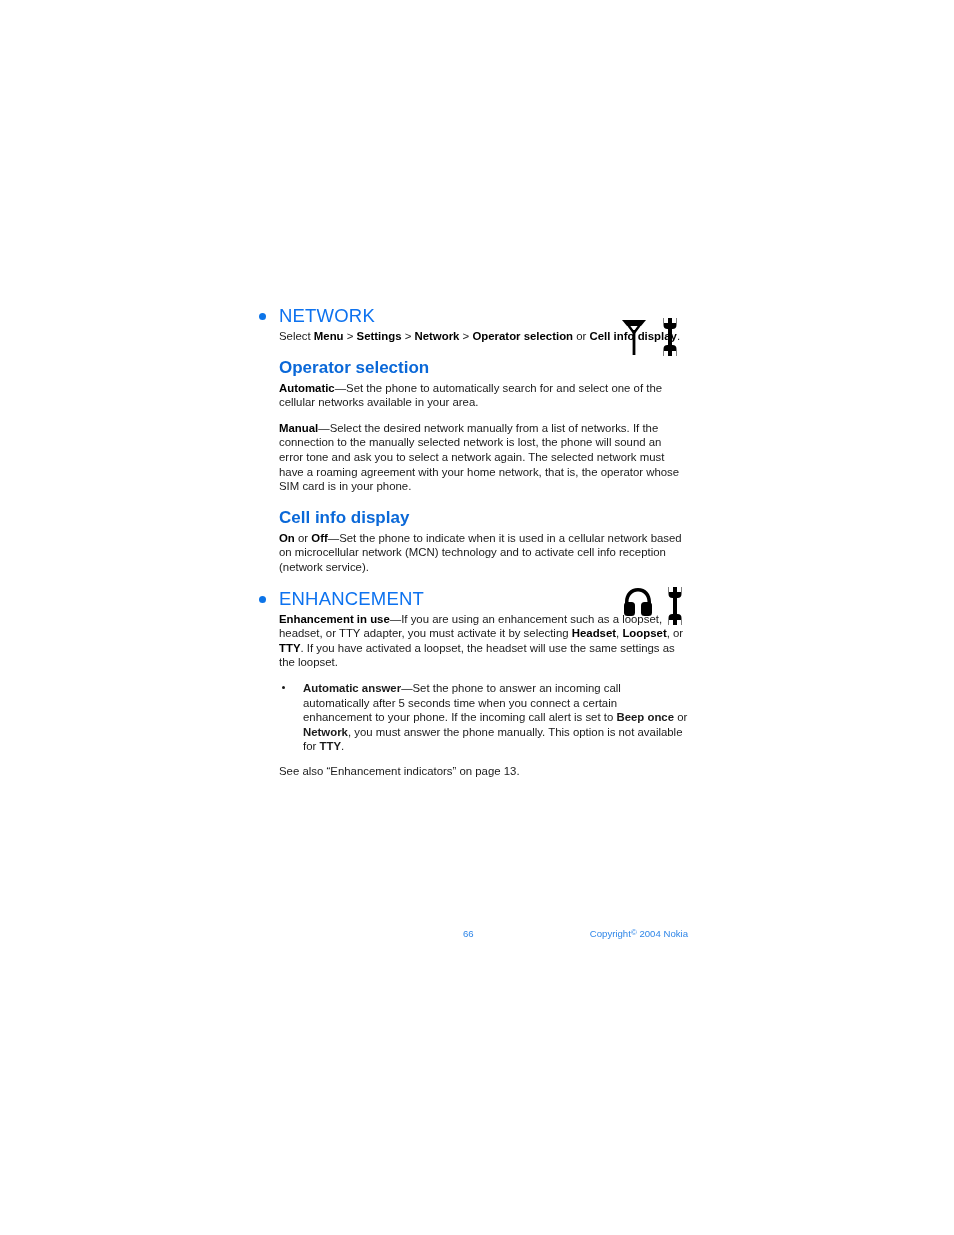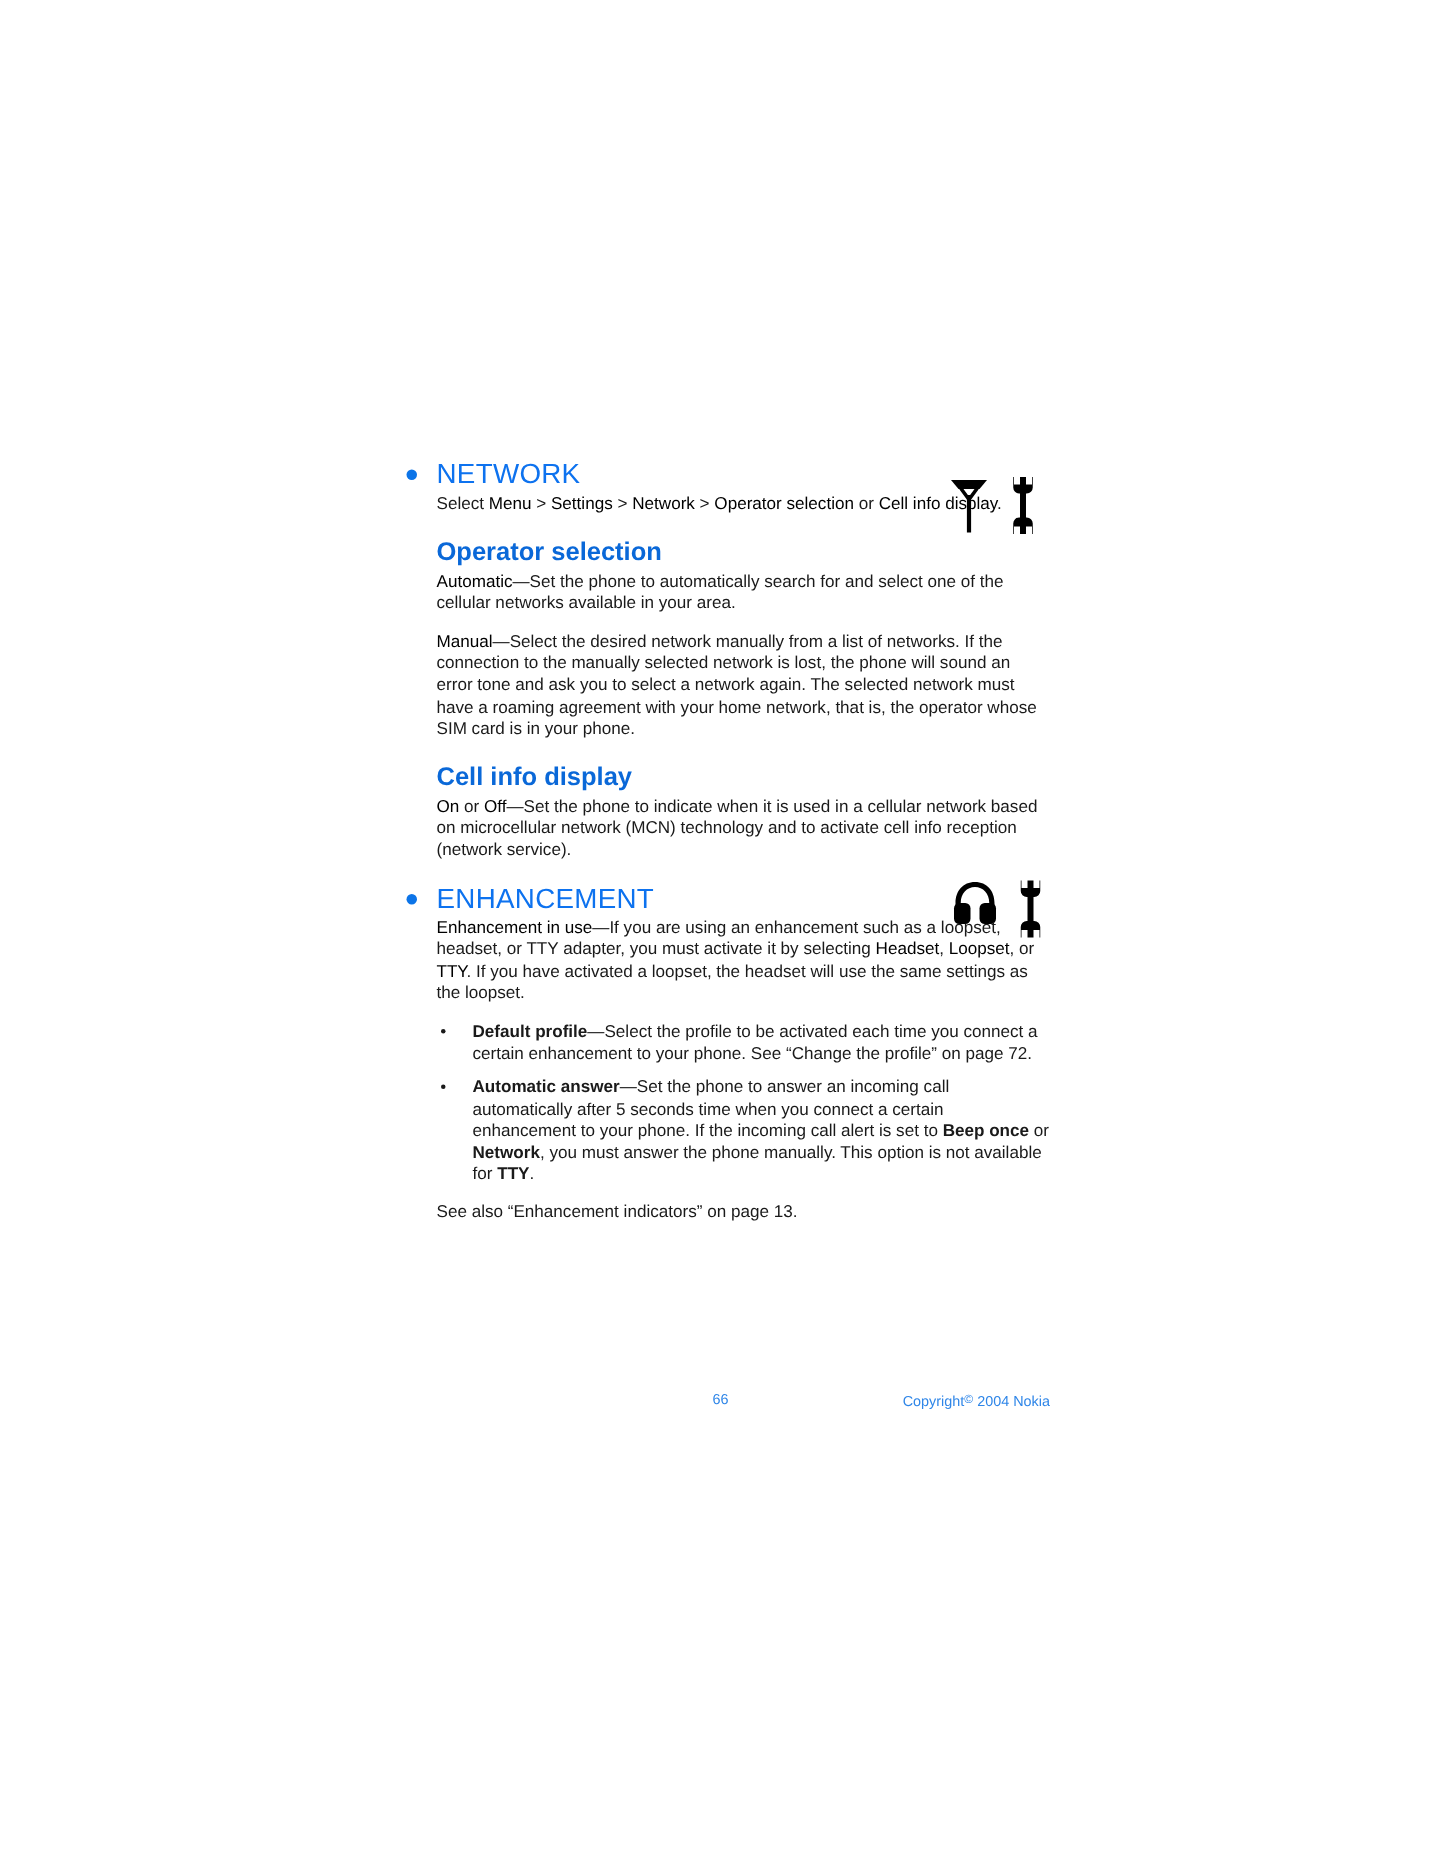--- a/index.html
+++ b/index.html
@@ -11,21 +11,21 @@
   body {
     width: 954px;
     height: 1235px;
     position: relative;
     font-family: "Liberation Sans", sans-serif;
     color: #000000;
     -webkit-font-smoothing: antialiased;
   }
   .page {
     position: absolute;
-    left: 12px; top: 0;
+    left: 0; top: 0;
     width: 866px;
     height: 1235px;
     overflow: hidden;
   }
 
   
   .content {
     position: absolute;
     left: 258px;
     top: 305px;
@@ -74,21 +74,21 @@
     font-size: 11.4px;
     line-height: 14.6px;
     margin: 0 0 11px 0;
     color: #1a1a1a;
     text-align: left;
   }
   p.body.tight {
     margin-bottom: 9px;
   }
   p.body b {
-    font-weight: normal;
+    font-weight: bold;
     color: #000;
   }
 
   
   ul.blist {
     list-style: none;
     margin: 0 0 10px 0;
     padding: 0;
   }
   ul.blist li {
@@ -216,24 +216,20 @@
       </div>
 
       <div class="body-col">
 
         <p class="body"><b>Enhancement in use</b><span>—If you are using an enhancement such as a loopset, headset, or TTY adapter, you must activate it by selecting </span><b>Headset</b><span>, </span><b>Loopset</b><span>, or </span><b>TTY</b><span>. If you have activated a loopset, the headset will use the same settings as the loopset.</span></p>
 
 
         <ul class="blist">
           <li>
             <span class="li-dot"></span>
-            <span><b>Default profile</b><span>—Select the profile to be activated each time you connect a certain enhancement to your phone. See “Change the profile” on page 72.</span></span>
-          </li>
-          <li>
-            <span class="li-dot"></span>
             <span><b>Automatic answer</b><span>—Set the phone to answer an incoming call automatically after 5 seconds time when you connect a certain enhancement to your phone. If the incoming call alert is set to </span><b>Beep once</b><span> or </span><b>Network</b><span>, you must answer the phone manually. This option is not available for </span><b>TTY</b><span>.</span></span>
           </li>
         </ul>
 
         <p class="body"><span>See also “Enhancement indicators” on page 13.</span></p>
       </div>
 
     </div>
 
   </div>

